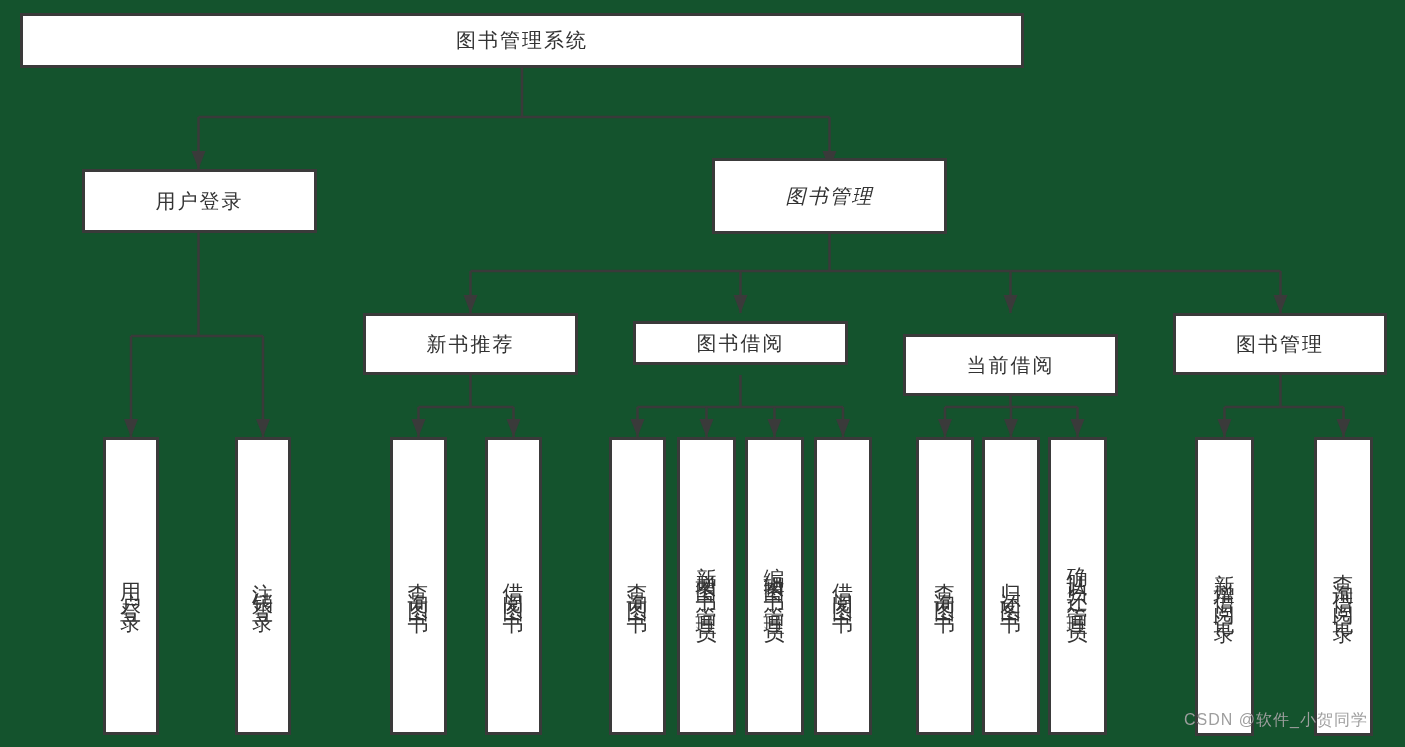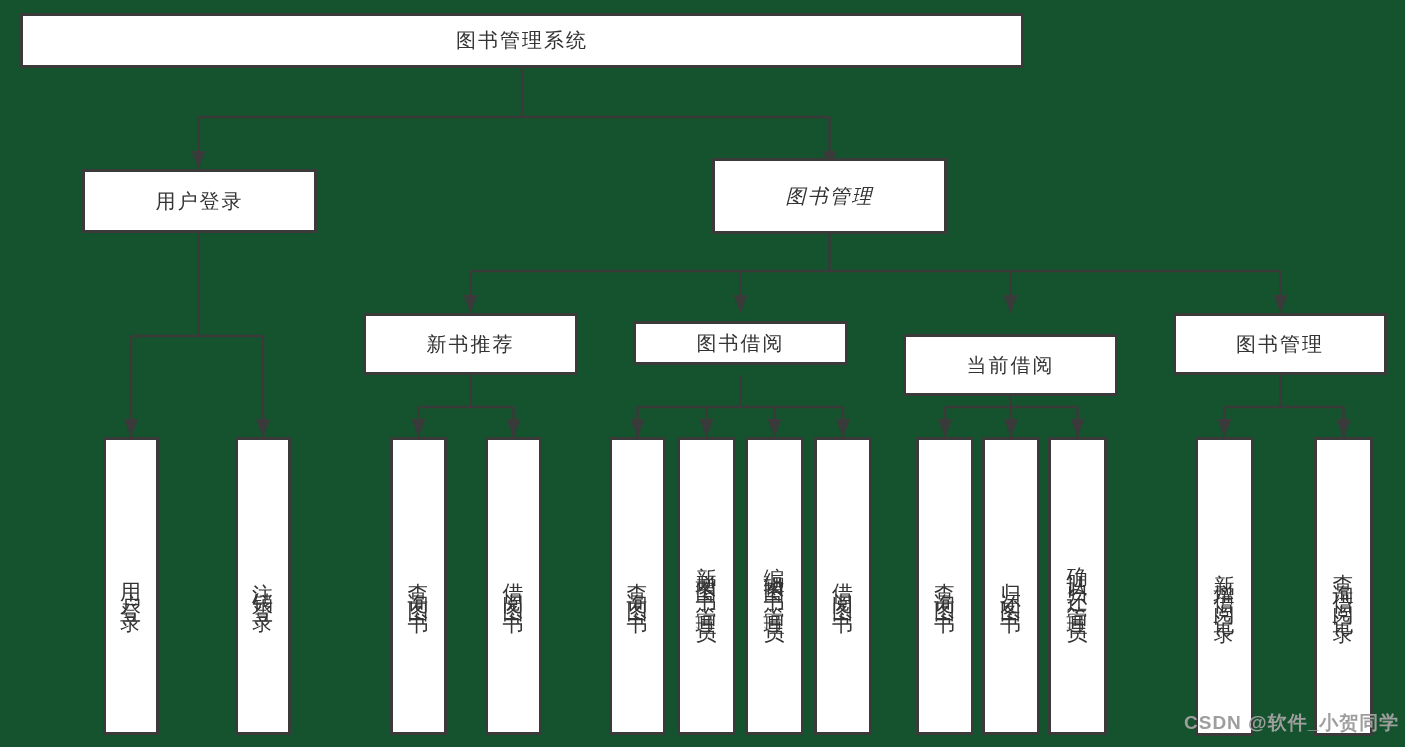--- a/index.html
+++ b/index.html
@@ -44,26 +44,25 @@
     text-orientation: mixed;
     font-size: 21px;
     letter-spacing: 10px;
     line-height: 1;
   }
   .leaf.dense span { letter-spacing: 8px; }
   .watermark {
     position: absolute;
     left: 1184px;
     top: 710px;
-    font-size: 19px;
+    font-size: 16px;
     letter-spacing: 1px;
     color: #9e9e9e;
     z-index: 5;
     white-space: nowrap;
-    font-weight: bold;
   }
   
   #n-root   { left: 20px;   top: 13px;  width: 1004px; height: 55px; }
   #n-login  { left: 82px;   top: 169px; width: 235px;  height: 64px; }
   #n-mgmt   { left: 712px;  top: 158px; width: 235px;  height: 76px; font-style: italic; }
   #n-rec    { left: 363px;  top: 313px; width: 215px;  height: 62px; text-align: center; }
   #n-borrow { left: 633px;  top: 321px; width: 215px;  height: 44px; }
   #n-cur    { left: 903px;  top: 313px; width: 215px;  height: 62px; margin-top: 21px; }
   #n-recd   { left: 1173px; top: 313px; width: 214px;  height: 62px; }
   #l-1  { left: 103px;  top: 437px; width: 56px; height: 298px; }

